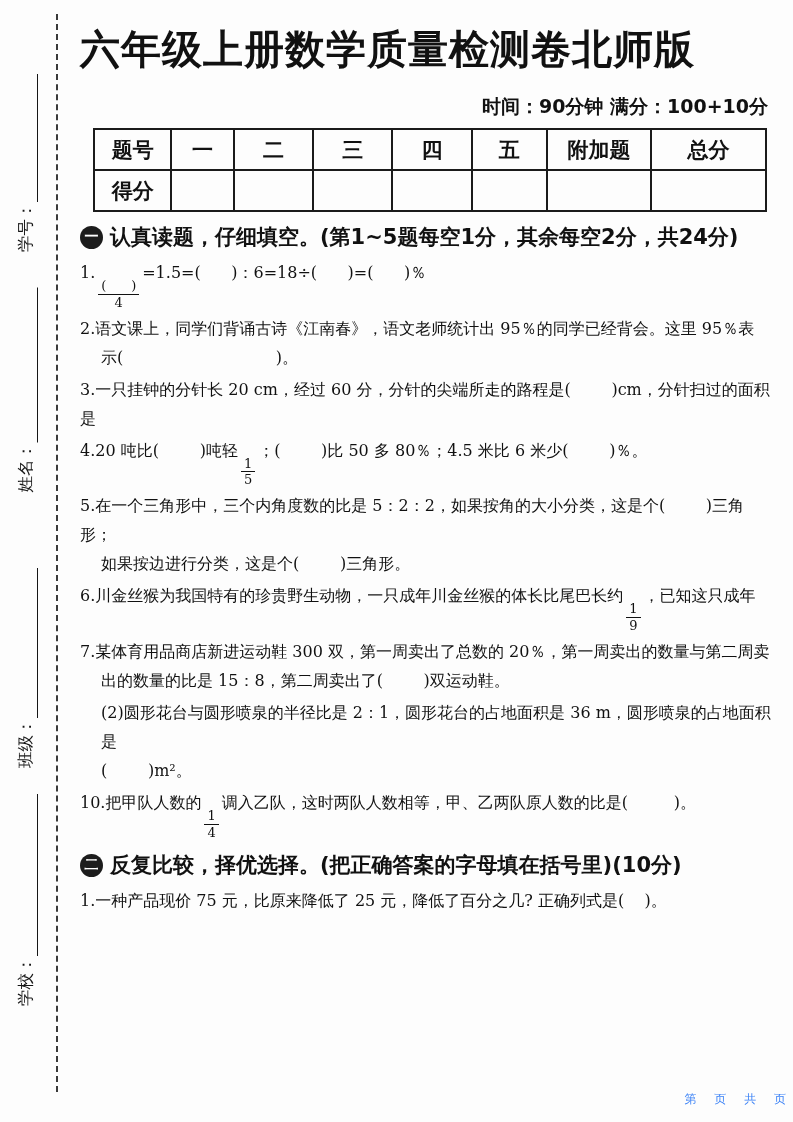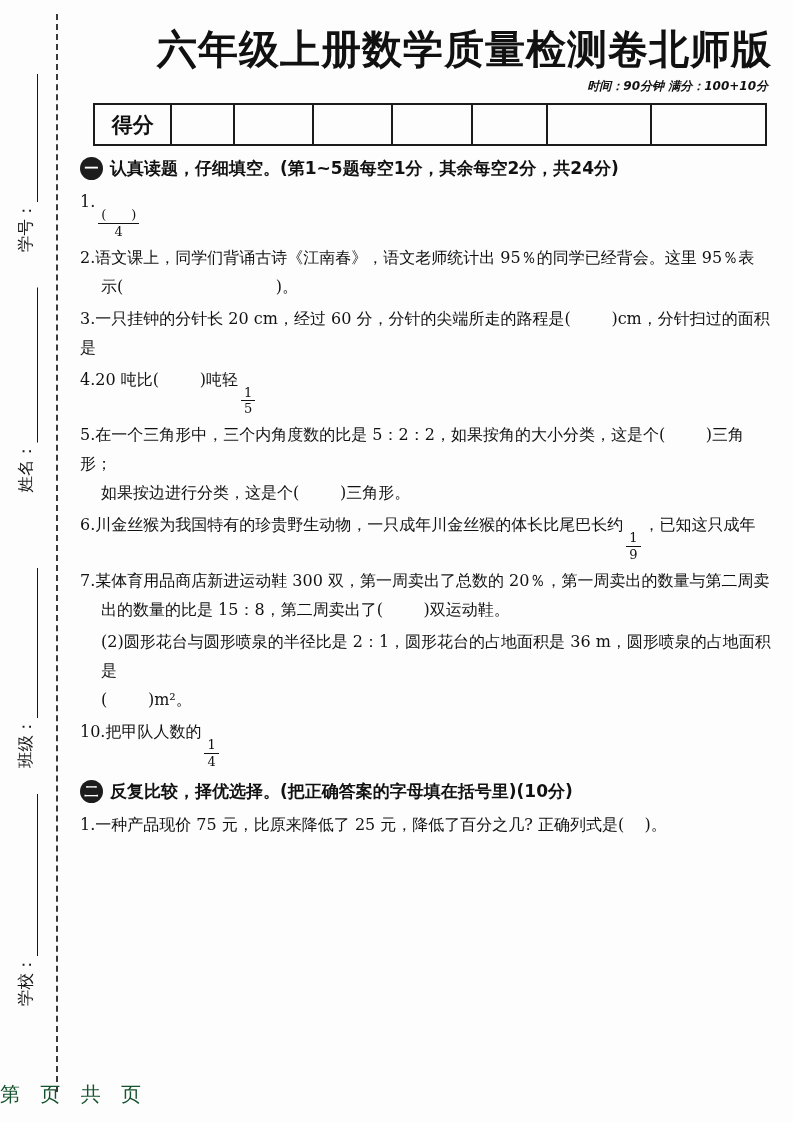--- a/index.html
+++ b/index.html
@@ -25,33 +25,33 @@
     transform:translate(-50%,-50%) rotate(-90deg);
     font-family:"DejaVu Sans","Liberation Sans",sans-serif;
     font-size:16.5px; font-weight:500; color:#151515;
     white-space:nowrap;
   }
   .seal-blank { flex:1 0 auto; border-bottom:1.6px solid #161616; height:5px; align-self:flex-end; margin-bottom:3px; }
 
   
   .content { position:absolute; left:80px; top:0; width:692px; }
   h1.title {
-    margin-top:24px; text-align:right;
+    margin-top:24px; text-align:left;
     font-family:"DejaVu Sans","Liberation Sans",sans-serif;
     font-size:40px; font-weight:800; letter-spacing:1px; line-height:1.25;
   }
   .subtitle {
     margin-top:12px; text-align:center;
     font-family:"DejaVu Sans","Liberation Sans",sans-serif;
     font-size:30px; font-weight:800;
   }
   .meta {
-    margin-top:4px; text-align:right; padding-right:4px;
-    font-family:"DejaVu Sans","Liberation Sans",sans-serif;
-    font-size:12px; font-weight:700;font-style:italic;
+    margin-top:20px; text-align:right; padding-right:4px;
+    font-family:"DejaVu Sans","Liberation Sans",sans-serif;
+    font-size:19px; font-weight:700;
   }
 
   
   table.score-table {
     margin:8px 0 0 13px; width:674px;
     border-collapse:collapse; table-layout:fixed;
   }
   table.score-table td {
     border:2px solid #1b1b1b; height:41px;
     text-align:center; vertical-align:middle;
@@ -63,38 +63,38 @@
   .sec-head { margin-top:11px; display:flex; align-items:center; gap:7px; }
   .sec-badge {
     flex:0 0 auto; width:23px; height:23px; border-radius:50%;
     background:#1c1c1c; color:#fff;
     display:inline-flex; align-items:center; justify-content:center;
     font-size:14px; font-weight:700;
     font-family:"DejaVu Sans","Liberation Sans",sans-serif;
   }
   .sec-title {
     font-family:"DejaVu Sans","Liberation Sans",sans-serif;
-    font-size:17px; font-weight:800;
+    font-size:21px; font-weight:800;
   }
   .questions { margin-top:7px; font-size:16px; }
   .question { margin-bottom:3px; }
   .q-line { line-height:29px; white-space:pre-wrap; }
   .q-line.cont { padding-left:21px; }
 
   .frac {
     display:inline-flex; flex-direction:column; text-align:center;
     vertical-align:-0.95em; font-size:13px; line-height:1.2; margin:0 3px;
   }
   .frac .num { border-bottom:1.2px solid #111; padding:0 3px; }
   .frac .den { padding:0 3px; }
 
   
   .page-footer {
     position:absolute; bottom:14px; left:0; width:100%;
-    text-align:left; font-size:20px; letter-spacing:7px; color:#14532d;
+    text-align:right; font-size:12px; letter-spacing:7px; color:#3b82f6;
     font-family:"DejaVu Sans","Liberation Sans",sans-serif;
   }
 </style>
 </head>
 <body>
 
 <div class="page">
 
   <aside>
     <div class="seal-cut-line"></div>
@@ -127,68 +127,78 @@
           <col style="width:9.3%">
           <col style="width:11.8%">
           <col style="width:11.8%">
         <col style="width:11.8%">
           <col style="width:11.2%">
           <col style="width:15.5%">
           <col style="width:17.1%">
       </colgroup>
       <tbody>
         <tr>
+          <td>题号</td>
+          <td>一</td>
+          <td>二</td>
+          <td>三</td>
+          <td>四</td>
+          <td>五</td>
+          <td>附加题</td>
+          <td>总分</td>
+        </tr>
+        <tr>
           <td>得分</td>
           <td></td>
           <td></td>
           <td></td>
           <td></td>
           <td></td>
           <td></td>
           <td></td>
         </tr>
       </tbody>
     </table>
 
     <section>
       <div class="sec-head">
         <span class="sec-badge">一</span>
         <span class="sec-title">认真读题，仔细填空。(第1~5题每空1分，其余每空2分，共24分)</span>
       </div>
       <div class="questions" id="sec0-questions">
           <div class="question">
-            <div class="q-line"><span>1.</span><span class="frac"><span class="num">(      )</span><span class="den">4</span></span></div>
+            <div class="q-line"><span>1.</span><span class="frac"><span class="num">(      )</span><span class="den">4</span></span><span>=1.5=(      )：6=18÷(      )=(      )％</span></div>
           </div>
           <div class="question">
             <div class="q-line"><span>2.语文课上，同学们背诵古诗《江南春》，语文老师统计出 95％的同学已经背会。这里 95％表</span></div>
             <div class="q-line cont"><span>示(                              )。</span></div>
           </div>
           <div class="question">
             <div class="q-line"><span>3.一只挂钟的分针长 20 cm，经过 60 分，分针的尖端所走的路程是(        )cm，分针扫过的面积是</span></div>
           </div>
           <div class="question">
-            <div class="q-line"><span>4.20 吨比(        )吨轻</span><span class="frac"><span class="num">1</span><span class="den">5</span></span></div>
+            <div class="q-line"><span>4.20 吨比(        )吨轻</span><span class="frac"><span class="num">1</span><span class="den">5</span></span><span>；(        )比 50 多 80％；4.5 米比 6 米少(        )％。</span></div>
           </div>
           <div class="question">
             <div class="q-line"><span>5.在一个三角形中，三个内角度数的比是 5：2：2，如果按角的大小分类，这是个(        )三角形；</span></div>
             <div class="q-line cont"><span>如果按边进行分类，这是个(        )三角形。</span></div>
           </div>
           <div class="question">
             <div class="q-line"><span>6.川金丝猴为我国特有的珍贵野生动物，一只成年川金丝猴的体长比尾巴长约</span><span class="frac"><span class="num">1</span><span class="den">9</span></span><span>，已知这只成年</span></div>
           </div>
           <div class="question">
             <div class="q-line"><span>7.某体育用品商店新进运动鞋 300 双，第一周卖出了总数的 20％，第一周卖出的数量与第二周卖</span></div>
             <div class="q-line cont"><span>出的数量的比是 15：8，第二周卖出了(        )双运动鞋。</span></div>
           </div>
           <div class="question">
             <div class="q-line cont"><span>(2)圆形花台与圆形喷泉的半径比是 2：1，圆形花台的占地面积是 36 m，圆形喷泉的占地面积是</span></div>
             <div class="q-line cont"><span>(        )m²。</span></div>
           </div>
           <div class="question">
-            <div class="q-line"><span>10.把甲队人数的</span><span class="frac"><span class="num">1</span><span class="den">4</span></span></div>
+            <div class="q-line"><span>10.把甲队人数的</span><span class="frac"><span class="num">1</span><span class="den">4</span></span><span>调入乙队，这时两队人数相等，甲、乙两队原人数的比是(         )。</span></div>
           </div>
         </div>
     </section>
 
     <section>
       <div class="sec-head">
         <span class="sec-badge">二</span>
         <span class="sec-title">反复比较，择优选择。(把正确答案的字母填在括号里)(10分)</span>
       </div>
       <div class="questions" id="sec1-questions">

